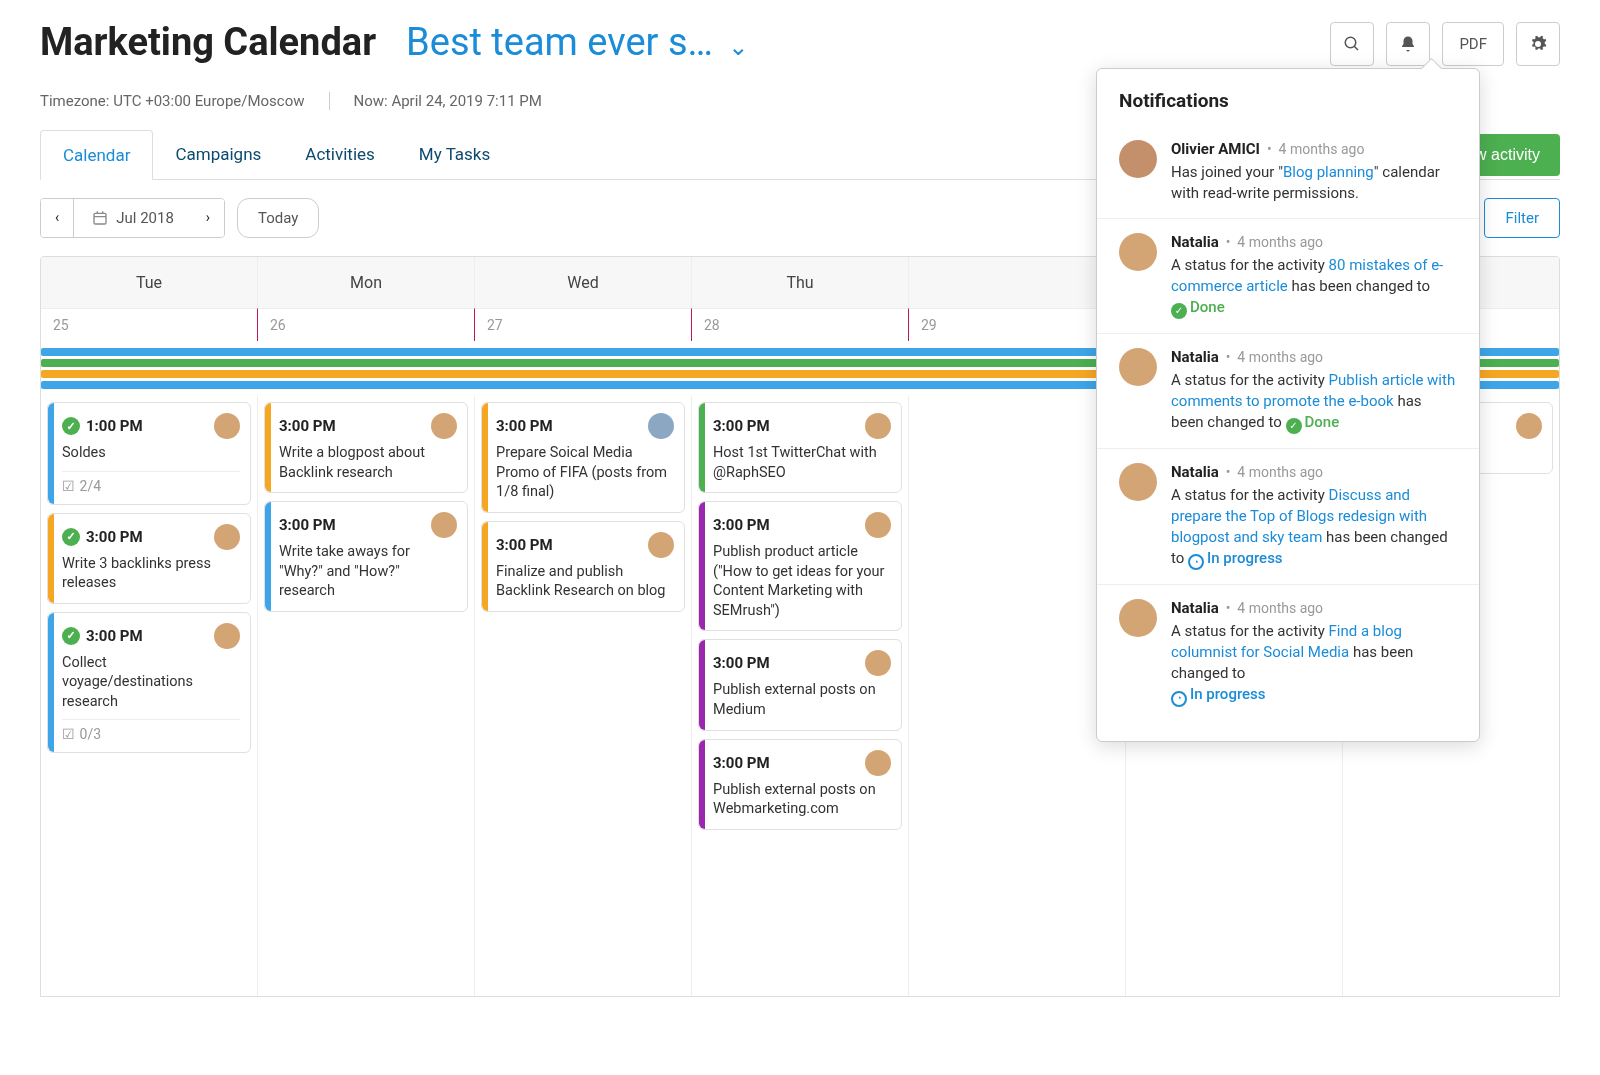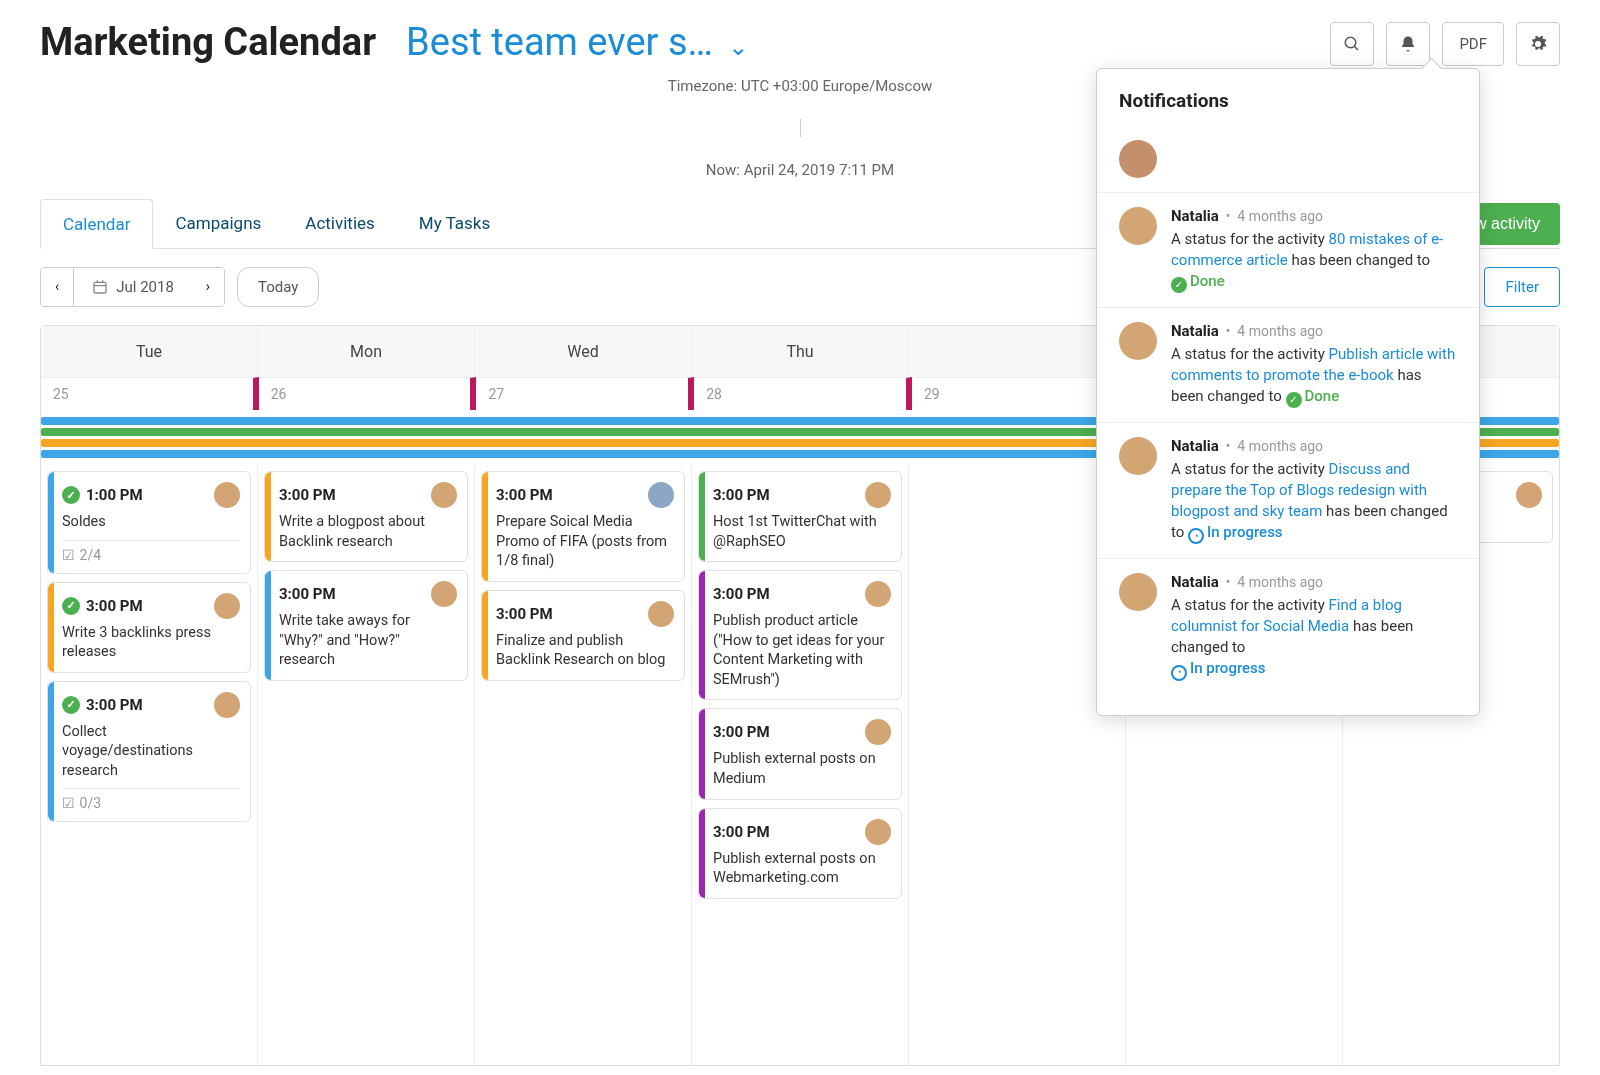--- a/index.html
+++ b/index.html
@@ -5,21 +5,21 @@
 * { box-sizing: border-box; margin: 0; padding: 0; }
 body { font-family: -apple-system, BlinkMacSystemFont, "Segoe UI", Roboto, Arial, sans-serif; color: #222; font-size: 14px; background: #fff; width: 1600px; height: 1075px; overflow: hidden; }
 .header { padding: 20px 40px 0 40px; }
 .title-row { display: flex; align-items: center; gap: 30px; }
 .title-main { font-size: 38px; font-weight: 700; color: #222; }
 .title-team { font-size: 38px; font-weight: 400; color: #1a8cd8; }
 .chevron-down { color: #1a8cd8; font-size: 24px; margin-left: 6px; cursor: pointer; }
 .top-actions { position: absolute; right: 40px; top: 22px; display: flex; gap: 12px; align-items: center; }
 .icon-btn { width: 44px; height: 44px; border: 1px solid #ccc; border-radius: 4px; display: flex; align-items: center; justify-content: center; cursor: pointer; background: #fff; font-size: 18px; }
 .pdf-btn { height: 44px; padding: 0 16px; border: 1px solid #ccc; border-radius: 4px; display: flex; align-items: center; cursor: pointer; background: #fff; font-size: 15px; color: #555; }
-.sub-row { display: flex; gap: 24px; margin-top: 13px; color: #666; font-size: 15px; align-items: center; flex-direction: column; }
+.sub-row { display: flex; gap: 24px; margin-top: 28px; color: #666; font-size: 15px; align-items: center; }
 .sub-row .sep { border-left: 1px solid #ccc; height: 18px; }
 .tabs { display: flex; margin-top: 20px; border-bottom: 1px solid #ddd; position: relative; }
 .tab { padding: 14px 22px; font-size: 17px; color: #0c4a6e; cursor: pointer; }
 .tab.active { color: #1a8cd8; border: 1px solid #ddd; border-bottom: 1px solid #fff; border-radius: 4px 4px 0 0; margin-bottom: -1px; background: #fff; }
 .new-activity { position: absolute; right: 0; top: 4px; background: #4caf50; color: #fff; border: none; padding: 12px 20px; border-radius: 4px; font-size: 16px; cursor: pointer; }
 .toolbar { display: flex; justify-content: space-between; padding: 18px 40px; align-items: center; }
 .view-group { display: flex; border: 1px solid #ccc; border-radius: 4px; overflow: hidden; }
 .view-btn { padding: 10px 18px; border-right: 1px solid #ccc; cursor: pointer; background: #fff; font-size: 15px; }
 .view-btn:last-child { border-right: none; }
 .view-btn.active { background: #cde8f7; }
@@ -30,21 +30,21 @@
 .date-label { padding: 10px 18px; font-size: 15px; color: #555; display: flex; align-items: center; gap: 8px; }
 .today-btn { border: 1px solid #ccc; border-radius: 12px; padding: 10px 20px; cursor: pointer; background: #fff; font-size: 15px; color: #555; }
 .right-tools { display: flex; gap: 12px; }
 .csv-btn { border: 1px solid #ccc; border-radius: 4px; padding: 10px 16px; cursor: pointer; background: #fff; font-size: 15px; color: #555; }
 .filter-btn { border: 1px solid #1a8cd8; border-radius: 4px; padding: 10px 20px; cursor: pointer; background: #fff; font-size: 15px; color: #1a8cd8; }
 .calendar { margin: 0 40px; border: 1px solid #ddd; border-radius: 4px 4px 0 0; overflow: hidden; }
 .cal-header { display: flex; background: #f7f7f7; }
 .cal-header-cell { flex: 1; text-align: center; padding: 16px 0; font-size: 16px; color: #444; border-right: 1px solid #eee; }
 .cal-header-cell:last-child { border-right: none; }
 .cal-dates { display: flex; }
-.cal-date { flex: 1; padding: 8px 12px; font-size: 14px; color: #999; border-right: 6px solid #be185d; border-top: 1px solid #eee; }
+.cal-date { flex: 1; padding: 8px 12px; font-size: 14px; color: #999; border-right: 1px solid #be185d; border-top: 1px solid #eee; }
 .cal-date:last-child { border-right: none; }
 .bars { padding: 4px 0; }
 .bar { height: 8px; margin: 3px 0; border-radius: 2px; }
 .bar-blue { background: #3da5e8; }
 .bar-green { background: #4caf50; }
 .bar-orange { background: #f5a623; }
 .bar-blue2 { background: #3da5e8; }
 .cal-body { display: flex; }
 .cal-col { flex: 1; border-right: 1px solid #eee; padding: 6px; min-height: 600px; }
 .cal-col:last-child { border-right: none; }
@@ -308,20 +308,27 @@
         </div>
       </div>
     </div>
 </div>
 
 <div class="notifications-panel">
   <div class="notif-title">Notifications</div>
   <div id="notif-list">
       <div class="notif-item">
     <div class="notif-avatar male"></div>
+    <div class="notif-body">
+      <div class="notif-head">
+        <span class="notif-user">Olivier AMICI</span>
+        <span class="notif-time"> &nbsp;•&nbsp; 4 months ago</span>
+      </div>
+      <div class="notif-text">Has joined your "<span class="notif-link">Blog planning</span>" calendar with read-write permissions.</div>
+    </div>
       </div>
       <div class="notif-item">
     <div class="notif-avatar"></div>
     <div class="notif-body">
       <div class="notif-head">
         <span class="notif-user">Natalia</span>
         <span class="notif-time"> &nbsp;•&nbsp; 4 months ago</span>
       </div>
       <div class="notif-text">A status for the activity <span class="notif-link">80 mistakes of e-commerce article</span> has been changed to<br> <span class="status-icon done">✓</span><span class="status-done">Done</span></div>
     </div>

